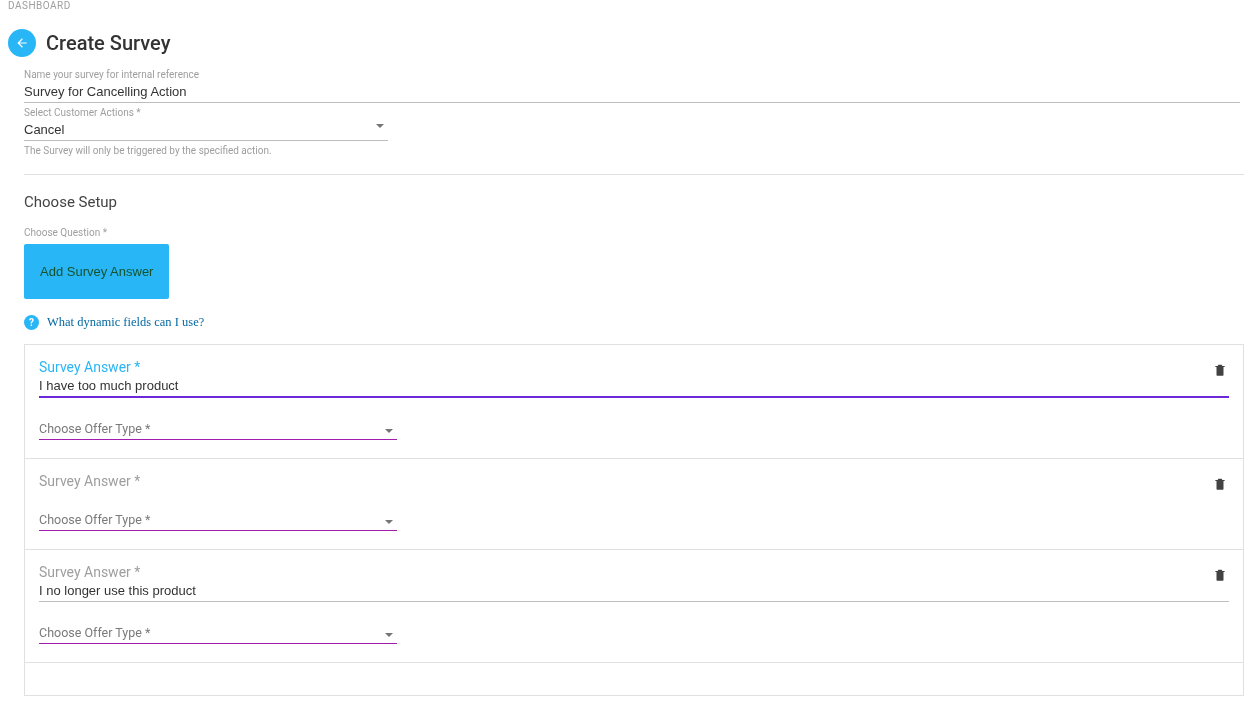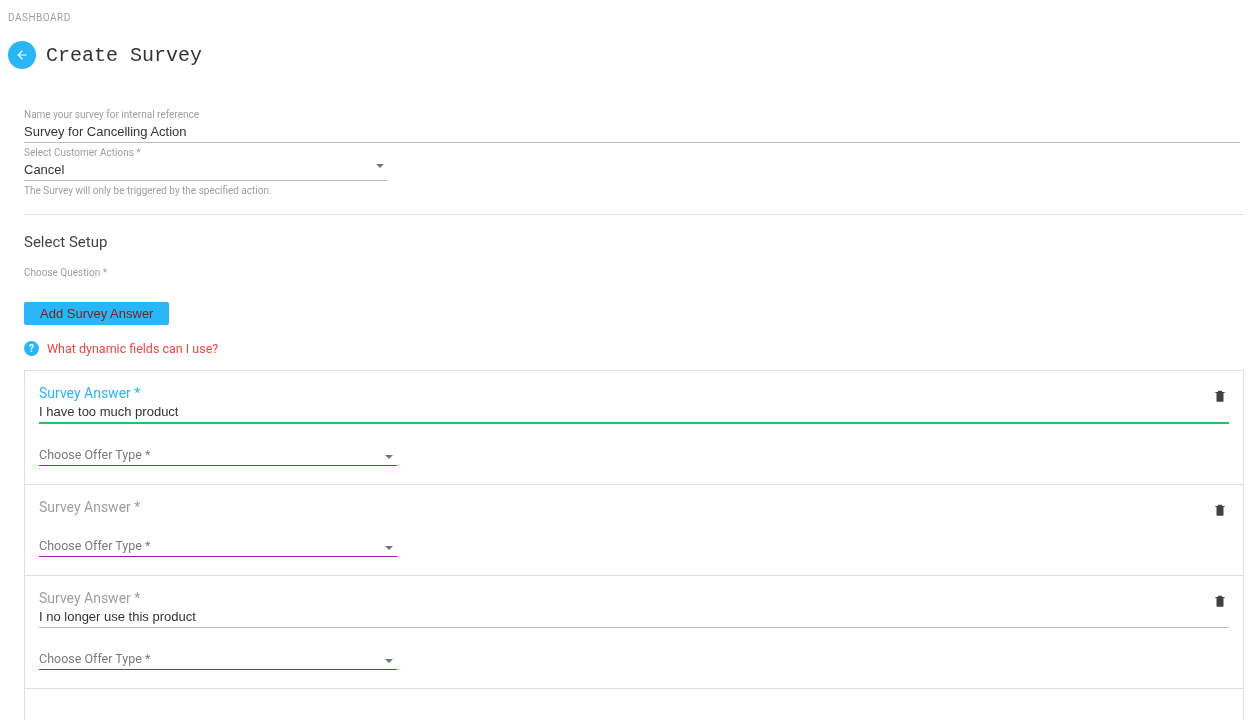--- a/index.html
+++ b/index.html
@@ -8,31 +8,29 @@
   background: #ffffff;
   color: #212121;
   font-size: 13px;
   width: 1252px;
 }
 .top-bar {
   font-size: 10px;
   color: #9e9e9e;
   letter-spacing: 0.5px;
   padding: 0 0 0 8px;
-  margin-top: 12px;
 }
 .page {
   padding: 0 8px;
 }
 .page-header {
   display: flex;
   align-items: center;
   margin-top: 18px;
-  margin-bottom: 40px;
-  font-family: Liberation Mono, monospace;
+  margin-bottom: 12px;
 }
 .back-btn {
   width: 28px;
   height: 28px;
   border-radius: 50%;
   background: #29b6f6;
   display: flex;
   align-items: center;
   justify-content: center;
   margin-right: 10px;
@@ -94,47 +92,48 @@
   margin: 10px 0 18px 0;
 }
 .section-title {
   font-size: 15px;
   font-weight: 400;
   color: #444;
   margin-bottom: 16px;
 }
 .primary-btn {
   background: #29b6f6;
-  color: #7f1d1d;
-  border: none;
-  padding: 4px 16px;
+  color: #14532d;
+  border: none;
+  padding: 20px 16px;
   font-size: 13px;
   border-radius: 2px;
   cursor: pointer;
-  margin-top: 20px;
+  margin-top: 2px;
 }
 .help-link-row {
   display: flex;
   align-items: center;
   margin: 16px 0 14px 0;
 }
 .help-icon {
   width: 15px; height: 15px;
   border-radius: 50%;
   background: #29b6f6;
   color: #fff;
   font-weight: bold;
   font-size: 10px;
   display: flex; align-items: center; justify-content: center;
   margin-right: 8px;
 }
 .help-link {
-  color: #ef4444;
+  color: #0369a1;
   font-size: 12.5px;
   cursor: pointer;
+  font-family: Liberation Serif, serif;
 }
 .answers {
   border-top: 1px solid #e0e0e0;
 }
 .answer-card {
   border: 1px solid #e0e0e0;
   border-top: none;
   padding: 14px 14px 18px 14px;
   position: relative;
 }
@@ -147,21 +146,21 @@
   width: 100%;
   border: none;
   border-bottom: 1px solid #bdbdbd;
   font-size: 13px;
   padding: 3px 0 3px 0;
   background: transparent;
   outline: none;
   color: #333;
 }
 .answer-input.active {
-  border-bottom: 2px solid #22c55e;
+  border-bottom: 2px solid #6d28d9;
 }
 .delete-btn {
   position: absolute;
   right: 14px;
   top: 16px;
   cursor: pointer;
   width: 16px; height: 20px;
 }
 .delete-btn svg { fill: #424242; }
 .offer-row {
@@ -210,21 +209,21 @@
         <input class="underline-input" readonly="" value="Cancel" style="">
         <div class="caret">
             <div class="select-caret"></div>
           </div>
       </div>
       <div class="helper">The Survey will only be triggered by the specified action.</div>
     </div>
 
     <hr class="hr">
 
-    <div class="section-title">Select Setup</div>
+    <div class="section-title">Choose Setup</div>
 
     <div class="field">
       <span class="field-label">Choose Question *</span>
     </div>
 
     <button class="primary-btn">Add Survey Answer</button>
 
     <div class="help-link-row">
       <div class="help-icon">?</div>
       <span class="help-link">What dynamic fields can I use?</span>

